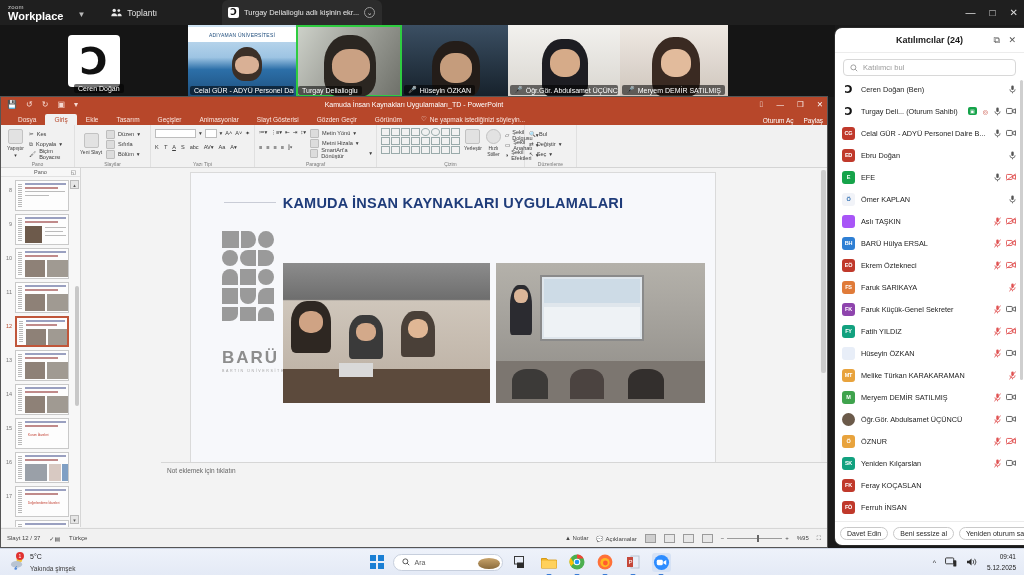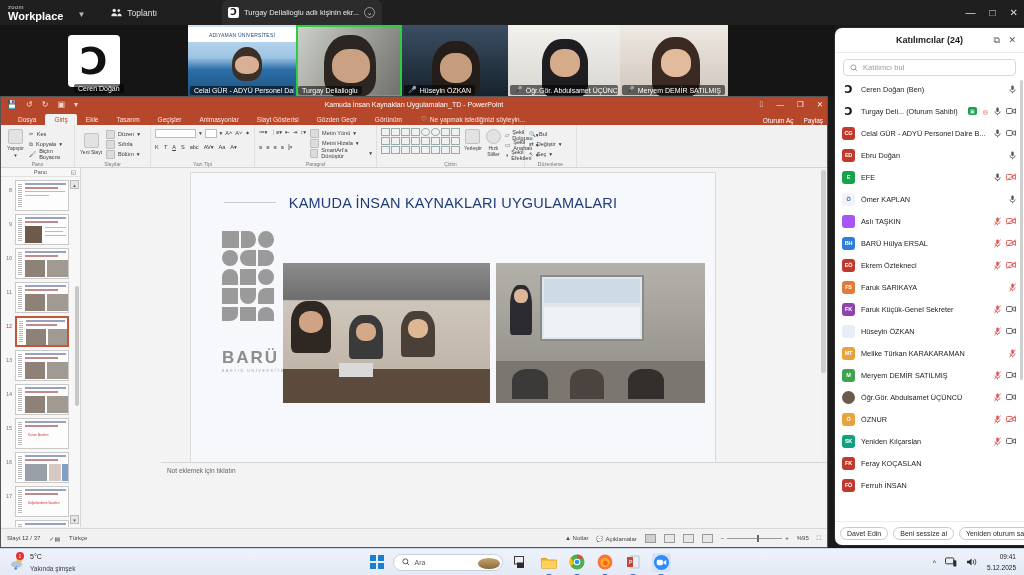--- a/index.html
+++ b/index.html
@@ -106,21 +106,21 @@
   .tb-sub { position:absolute; top:6px; left:9px; right:10px; height:1.5px; background:#c08a8a; }
   .tb-side { position:absolute; left:2px; top:3px; width:4px; bottom:3px; background:repeating-linear-gradient(#b9b9b9 0 1px, transparent 1px 2px); }
   .tb-img { position:absolute; background:#b5a79a; }
   .tp-scroll { position:absolute; right:1px; width:4px; background:#c8c8c8; border-radius:2px; }
   .tp-arrow { position:absolute; right:1px; width:9px; height:9px; background:#e6e6e6; border:1px solid #bbb;
       font-size:5px; display:flex; align-items:center; justify-content:center; color:#555;}
 
   .editpane { flex:1; background:#f3f3f3; position:relative; }
   .slide { position:absolute; left:110px; top:5px; width:524px; height:296px; background:#f7f8fb; box-shadow:0 0 0 1px #dadada; }
   .s-title { position:absolute; top:22px; left:0; right:0; text-align:center; color:#1f3c7a;
-      font-weight:normal; font-size:14.5px; letter-spacing:.2px; }
+      font-weight:bold; font-size:14.5px; letter-spacing:.2px; }
   .s-sub { position:absolute; top:47px; left:93px; color:#c00000; font-weight:bold; font-size:11px; }
   .s-rule { position:absolute; top:29px; left:33px; width:52px; height:1px; background:#c9ccd6; }
   .s-deco { position:absolute; left:31px; top:58px; width:52px; height:110px; }
   .s-deco i { position:absolute; background:#9a9a9a; display:block;}
   .s-brand { position:absolute; left:31px; top:175px; font-size:17px; letter-spacing:2px; color:#8d8d8d; font-weight:bold;}
   .s-brand small { display:block; font-size:3.6px; letter-spacing:1.6px; color:#a5a5a5; font-weight:normal; margin-top:1px;}
   .photo1 { position:absolute; left:92px; top:90px; width:207px; height:140px; overflow:hidden; }
   .photo2 { position:absolute; left:305px; top:90px; width:209px; height:140px; overflow:hidden; }
   .ed-scrollv { position:absolute; right:1px; top:2px; bottom:18px; width:5px; background:#efefef; }
   .ed-scrollv i { position:absolute; left:0; right:0; top:0; height:60%; background:#cdcdcd; border-radius:2px; display:block;}
@@ -421,20 +421,37 @@
               <line x1="4" y1="7.8" x2="4" y2="9.4" stroke="#e05252" stroke-width=".9"></line>
               <line x1="0.4" y1="9.6" x2="7.6" y2="0.4" stroke="#e05252" stroke-width=".9"></line>
             </svg>
             <svg width="10" height="8" viewBox="0 0 11 8">
               <rect x="0.5" y="1.2" width="6.4" height="5.6" rx="1" fill="none" stroke="#555"></rect>
               <path d="M7.4 3.2 10.4 1.6v5L7.4 4.9z" fill="none" stroke="#555"></path>
             </svg>
           </span>
         </div>
         <div class="prow">
+          <span class="pav" style="background: rgb(18, 161, 127);">FY</span>
+          <span class="pname">Fatih YILDIZ</span>
+          <span class="picons">
+            <svg width="7" height="9" viewBox="0 0 8 10">
+              <rect x="2.6" y="0.5" width="2.8" height="5" rx="1.4" fill="#e05252"></rect>
+              <path d="M1 4.8a3 3 0 006 0" fill="none" stroke="#e05252" stroke-width=".9"></path>
+              <line x1="4" y1="7.8" x2="4" y2="9.4" stroke="#e05252" stroke-width=".9"></line>
+              <line x1="0.4" y1="9.6" x2="7.6" y2="0.4" stroke="#e05252" stroke-width=".9"></line>
+            </svg>
+            <svg width="10" height="8" viewBox="0 0 11 8">
+              <rect x="0.5" y="1.2" width="6.4" height="5.6" rx="1" fill="none" stroke="#e05252"></rect>
+              <path d="M7.4 3.2 10.4 1.6v5L7.4 4.9z" fill="none" stroke="#e05252"></path>
+              <line x1="0.4" y1="7.6" x2="10.6" y2="0.6" stroke="#e05252" stroke-width=".9"></line>
+            </svg>
+          </span>
+        </div>
+        <div class="prow">
           <span class="pav" style="background: rgb(232, 238, 248); color: rgb(43, 108, 176);"></span>
           <span class="pname">Hüseyin ÖZKAN</span>
           <span class="picons">
             <svg width="7" height="9" viewBox="0 0 8 10">
               <rect x="2.6" y="0.5" width="2.8" height="5" rx="1.4" fill="#e05252"></rect>
               <path d="M1 4.8a3 3 0 006 0" fill="none" stroke="#e05252" stroke-width=".9"></path>
               <line x1="4" y1="7.8" x2="4" y2="9.4" stroke="#e05252" stroke-width=".9"></line>
               <line x1="0.4" y1="9.6" x2="7.6" y2="0.4" stroke="#e05252" stroke-width=".9"></line>
             </svg>
             <svg width="10" height="8" viewBox="0 0 11 8">

